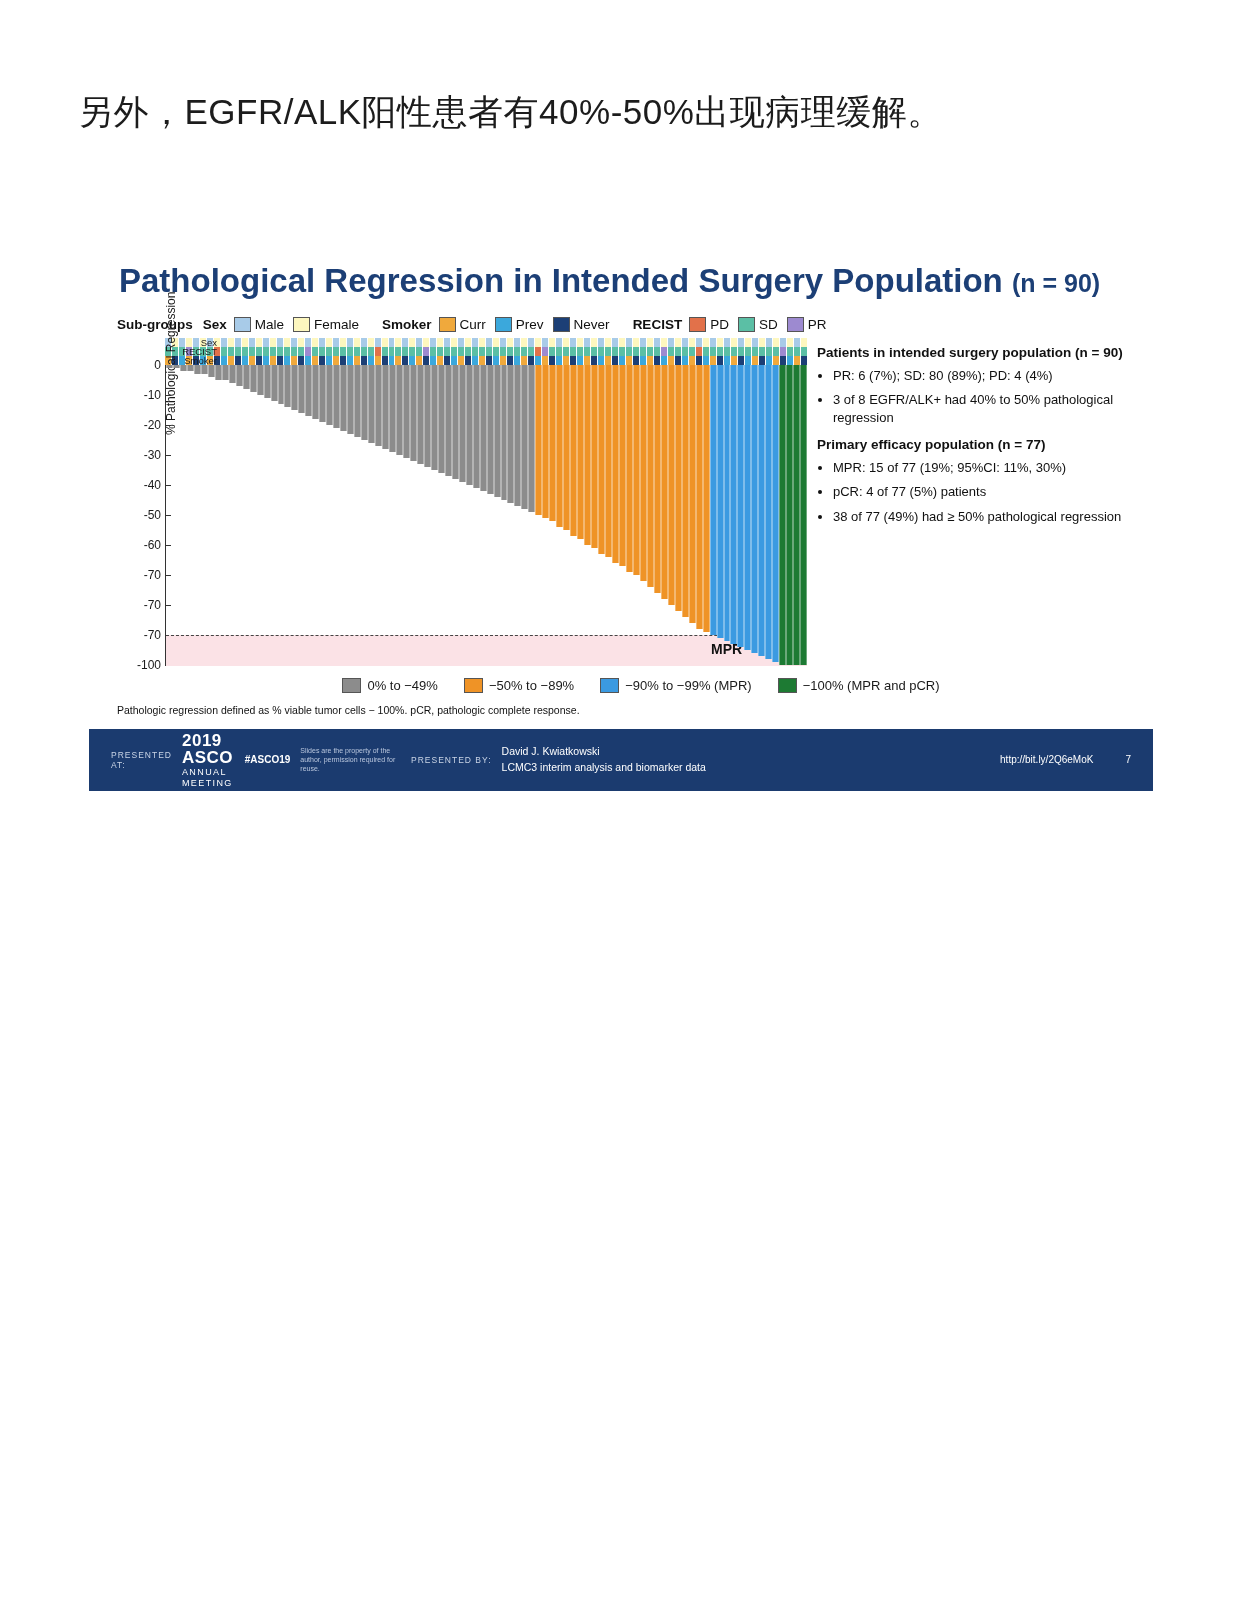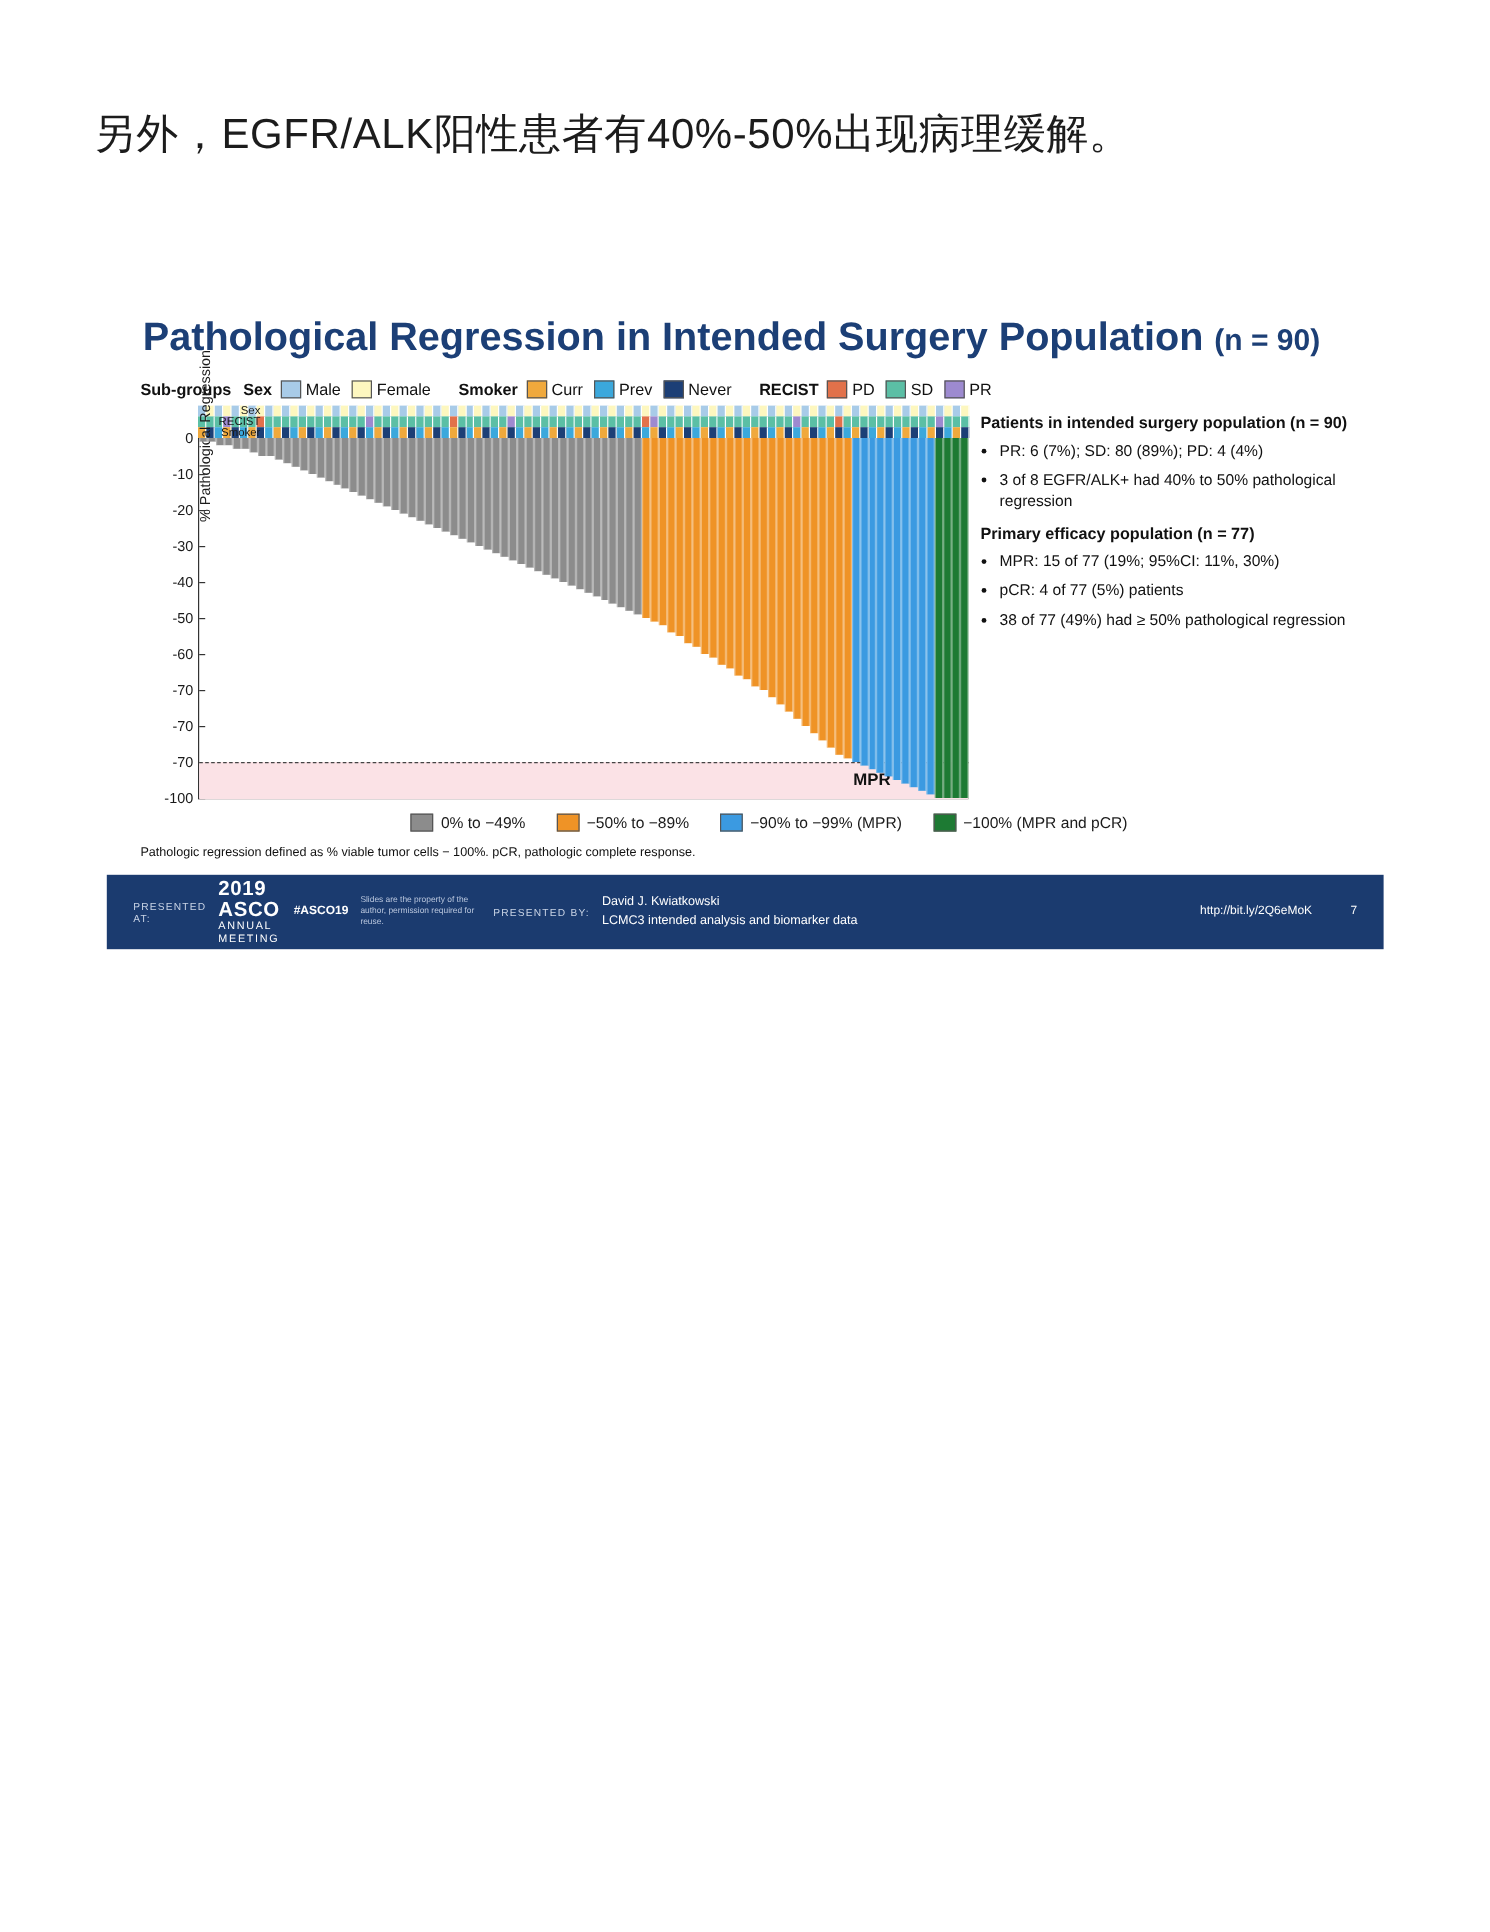--- a/index.html
+++ b/index.html
@@ -764,21 +764,21 @@
             <span class="asco-year">ASCO</span><br>
             <span class="asco-sub">ANNUAL MEETING</span>
           </span>
           <span class="pf-tag">#ASCO19</span>
           <span class="pf-fine">Slides are the property of the author, permission required for reuse.</span>
         </div>
         <div class="pf-2">
           <span class="pf-lab">PRESENTED BY:</span>
           <span class="pf-name">
             <span>David J. Kwiatkowski</span><br>
-            <span>LCMC3 intended analysis and biomarker data</span>
+            <span>LCMC3 interim analysis and biomarker data</span>
           </span>
           <span class="pf-link">http://bit.ly/2Q6eMoK</span>
           <span class="pf-page">7</span>
         </div>
       </div>
 
     </div>
   </div>
 
   <div class="gap-2"></div>

